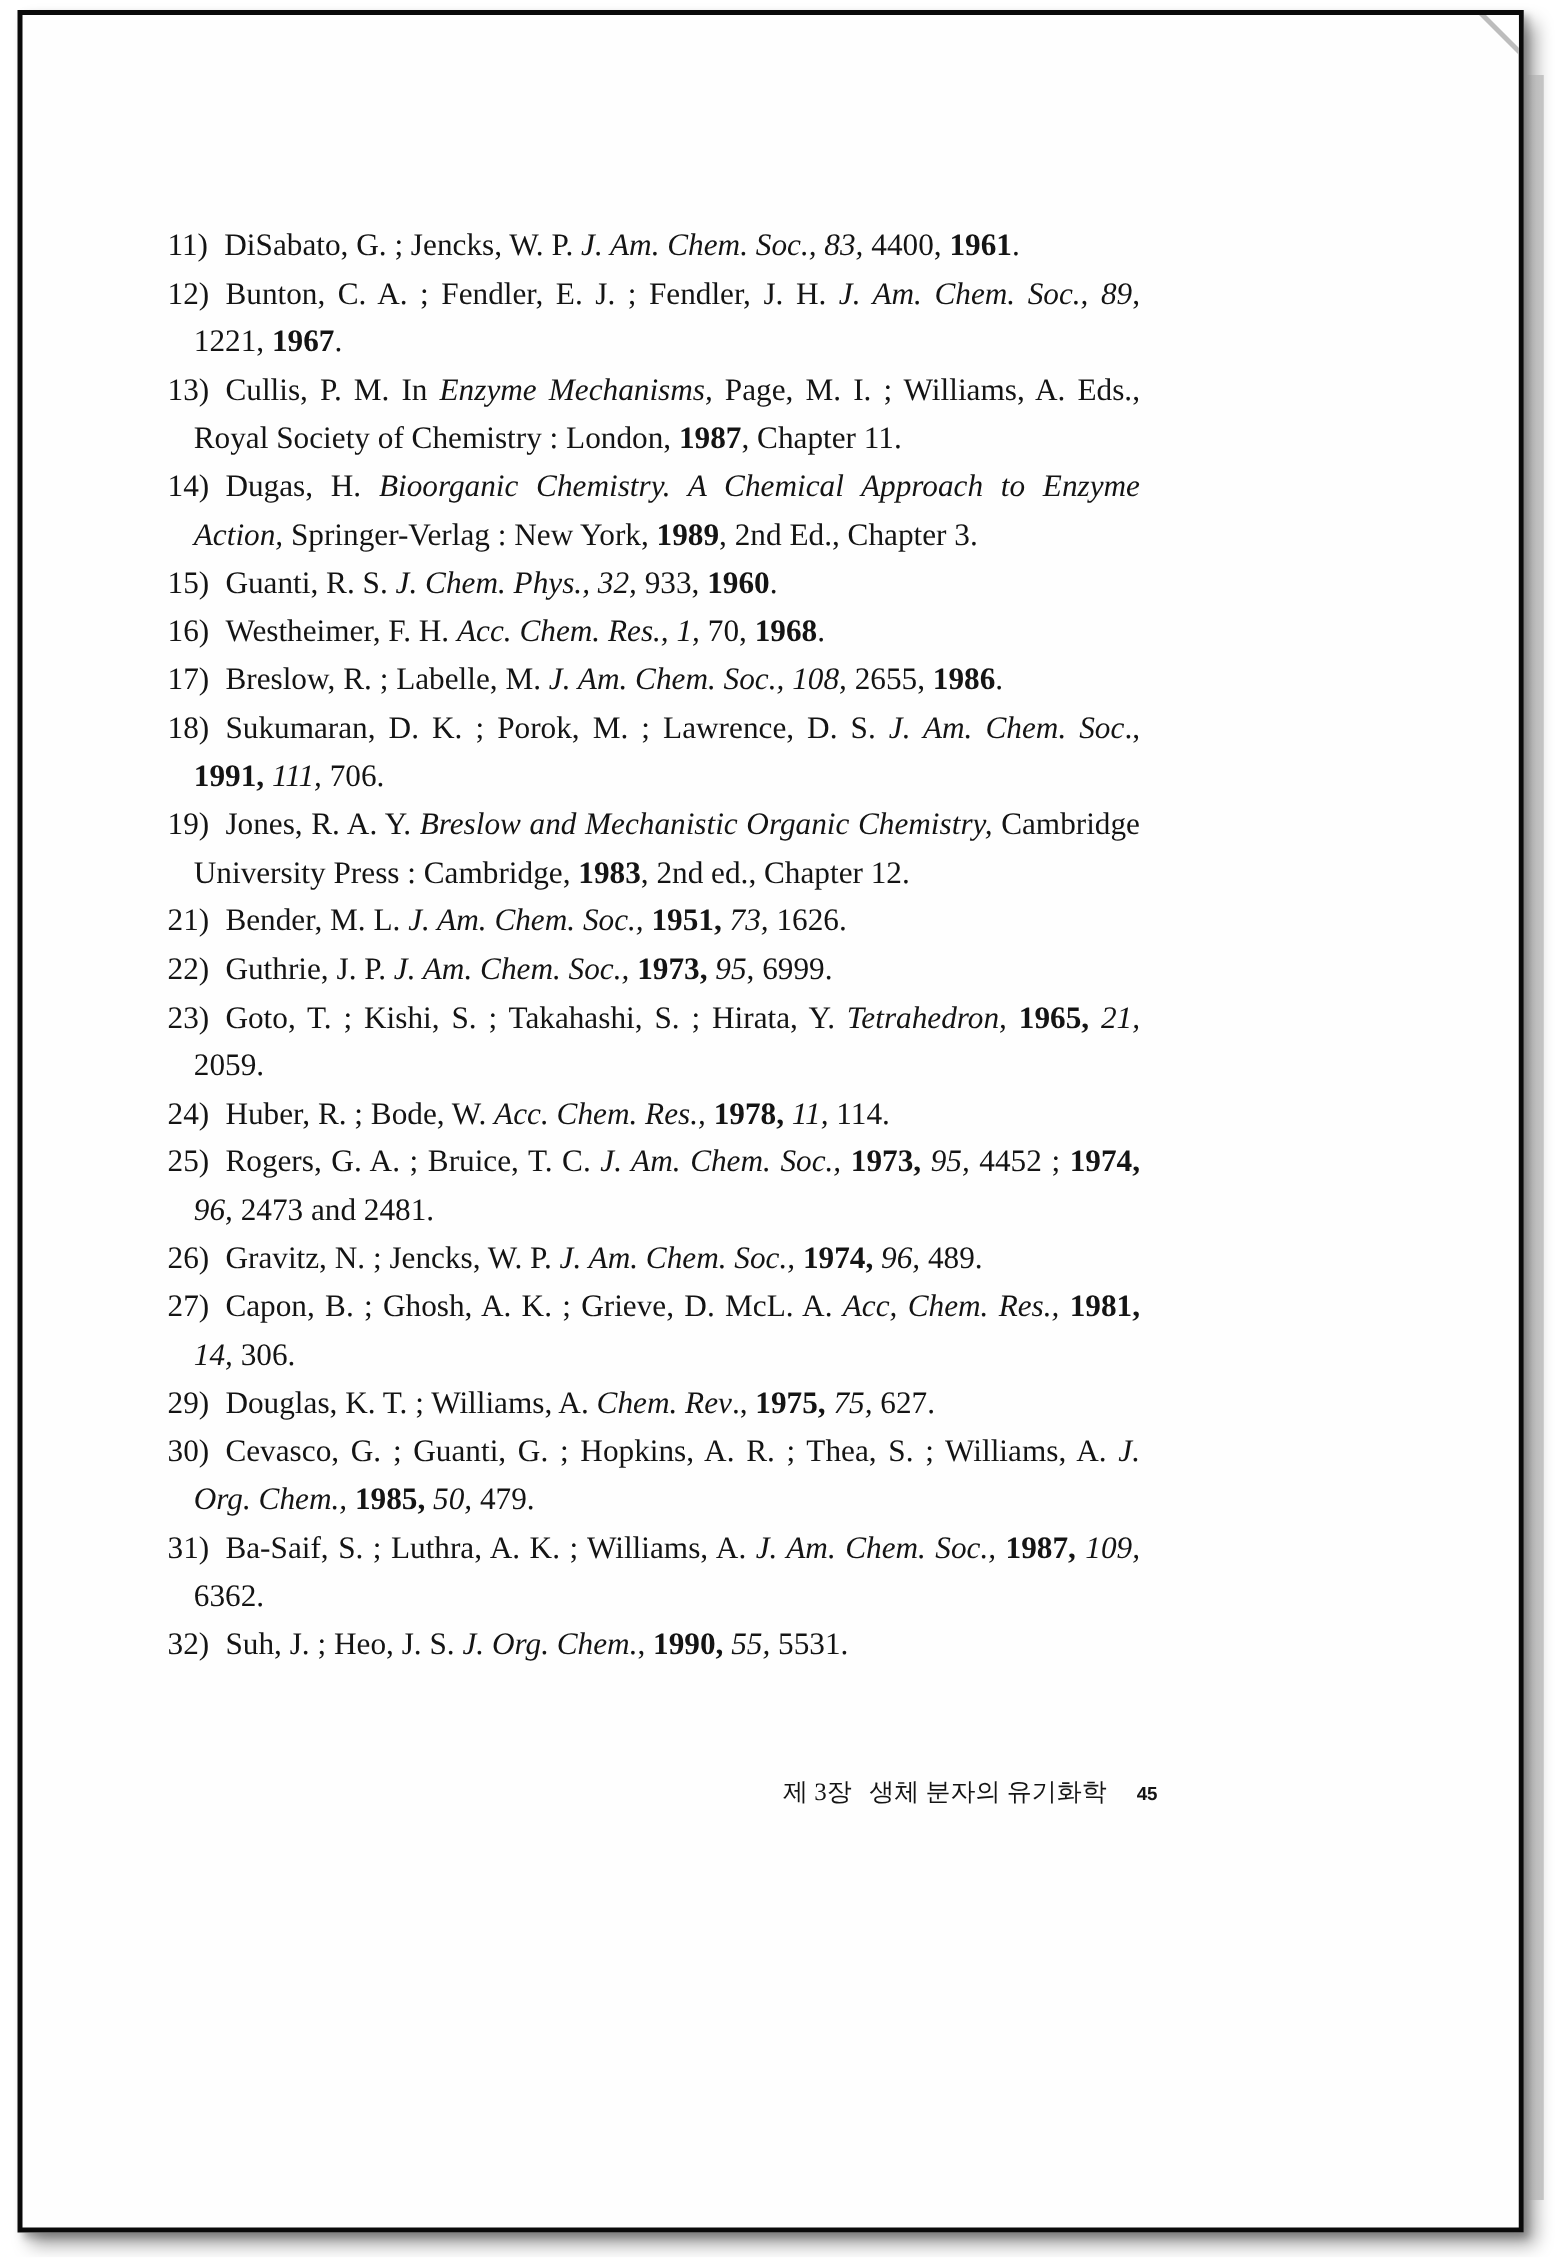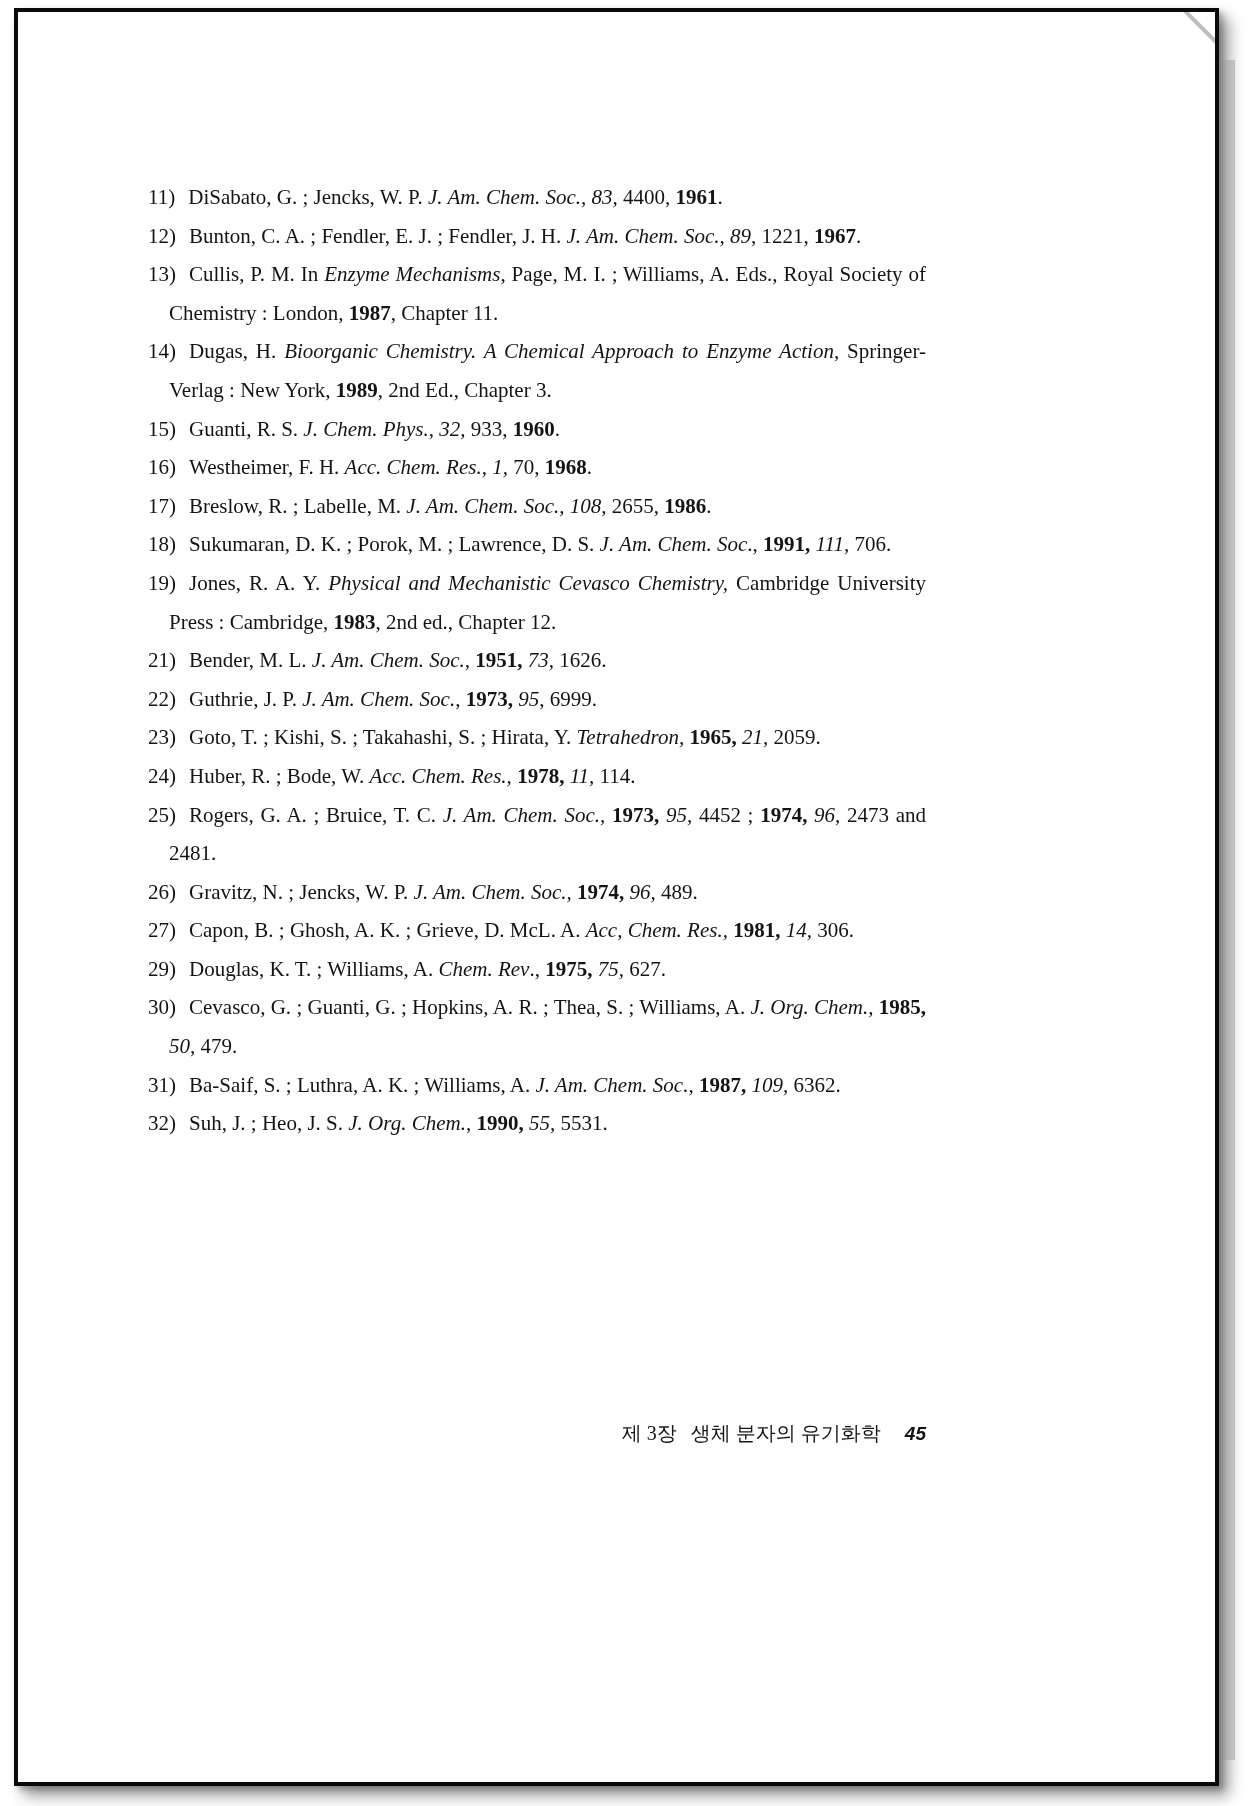--- a/index.html
+++ b/index.html
@@ -40,24 +40,24 @@
     position: absolute;
     right: 18px;
     top: 60px;
     width: 14px;
     height: 1700px;
     background: linear-gradient(to right, rgba(0,0,0,0) , rgba(0,0,0,0.18));
     pointer-events: none;
   }
   .content {
     position: absolute;
-    left: 130px;
+    left: 116px;
     top: 166px;
     width: 778px;
-    font-size: 21px;
+    font-size: 25px;
     line-height: 38.6px;
     color: #141414;
   }
   .ref-entry {
     padding-left: 21px;
     text-indent: -21px;
     text-align: justify;
   }
   .ref-num {
     display: inline;
@@ -71,40 +71,40 @@
     left: 130px;
     top: 1408px;
     width: 778px;
     text-align: right;
     font-size: 20px;
     color: #141414;
     font-family: "Liberation Serif", "DejaVu Sans", serif;
   }
   .footer .chapter { margin-right: 14px; }
   .footer .section-title { margin-right: 24px; margin-top: 47px; }
-  .footer .page-number { font-weight: bold; font-family: "Liberation Sans", sans-serif; font-size: 19px; font-style: italic; }
+  .footer .page-number { font-weight: bold; font-family: "Liberation Sans", sans-serif; font-size: 15px; }
 </style>
 </head>
 <body>
 
 <div class="canvas">
   <div class="page-frame">
     <div class="corner-curl"></div>
 
     <div class="content">
 
     <div class="ref-entry"><span class="ref-num">11)</span><span>DiSabato, G. ; Jencks, W. P. </span><span class="seg-i">J. Am. Chem. Soc., 83,</span><span> 4400, </span><span class="seg-b">1961</span><span>.</span></div>
         <div class="ref-entry"><span class="ref-num">12)</span><span>Bunton, C. A. ; Fendler, E. J. ; Fendler, J. H. </span><span class="seg-i">J. Am. Chem. Soc., 89</span><span>, 1221, </span><span class="seg-b">1967</span><span>.</span></div>
         <div class="ref-entry"><span class="ref-num">13)</span><span>Cullis, P. M. In </span><span class="seg-i">Enzyme Mechanisms,</span><span> Page, M. I. ; Williams, A. Eds., Royal Society of Chemistry : London, </span><span class="seg-b">1987</span><span>, Chapter 11.</span></div>
         <div class="ref-entry"><span class="ref-num">14)</span><span>Dugas, H. </span><span class="seg-i">Bioorganic Chemistry. A Chemical Approach to Enzyme Action,</span><span> Springer-Verlag : New York, </span><span class="seg-b">1989</span><span>, 2nd Ed., Chapter 3.</span></div>
         <div class="ref-entry"><span class="ref-num">15)</span><span>Guanti, R. S. </span><span class="seg-i">J. Chem. Phys., 32,</span><span> 933, </span><span class="seg-b">1960</span><span>.</span></div>
         <div class="ref-entry"><span class="ref-num">16)</span><span>Westheimer, F. H. </span><span class="seg-i">Acc. Chem. Res., 1,</span><span> 70, </span><span class="seg-b">1968</span><span>.</span></div>
         <div class="ref-entry"><span class="ref-num">17)</span><span>Breslow, R. ; Labelle, M. </span><span class="seg-i">J. Am. Chem. Soc., 108,</span><span> 2655, </span><span class="seg-b">1986</span><span>.</span></div>
         <div class="ref-entry"><span class="ref-num">18)</span><span>Sukumaran, D. K. ; Porok, M. ; Lawrence, D. S. </span><span class="seg-i">J. Am. Chem. Soc</span><span>., </span><span class="seg-b">1991,</span><span> </span><span class="seg-i">111,</span><span> 706.</span></div>
-        <div class="ref-entry"><span class="ref-num">19)</span><span>Jones, R. A. Y. </span><span class="seg-i">Physical and Mechanistic Cevasco Chemistry,</span><span> Cambridge University Press : Cambridge, </span><span class="seg-b">1983</span><span>, 2nd ed., Chapter 12.</span></div>
+        <div class="ref-entry"><span class="ref-num">19)</span><span>Jones, R. A. Y. </span><span class="seg-i">Breslow and Mechanistic Organic Chemistry,</span><span> Cambridge University Press : Cambridge, </span><span class="seg-b">1983</span><span>, 2nd ed., Chapter 12.</span></div>
         <div class="ref-entry"><span class="ref-num">21)</span><span>Bender, M. L. </span><span class="seg-i">J. Am. Chem. Soc.,</span><span> </span><span class="seg-b">1951,</span><span> </span><span class="seg-i">73,</span><span> 1626.</span></div>
         <div class="ref-entry"><span class="ref-num">22)</span><span>Guthrie, J. P. </span><span class="seg-i">J. Am. Chem. Soc.,</span><span> </span><span class="seg-b">1973,</span><span> </span><span class="seg-i">95</span><span>, 6999.</span></div>
         <div class="ref-entry"><span class="ref-num">23)</span><span>Goto, T. ; Kishi, S. ; Takahashi, S. ; Hirata, Y. </span><span class="seg-i">Tetrahedron,</span><span> </span><span class="seg-b">1965,</span><span> </span><span class="seg-i">21,</span><span> 2059.</span></div>
         <div class="ref-entry"><span class="ref-num">24)</span><span>Huber, R. ; Bode, W. </span><span class="seg-i">Acc. Chem. Res.,</span><span> </span><span class="seg-b">1978,</span><span> </span><span class="seg-i">11,</span><span> 114.</span></div>
         <div class="ref-entry"><span class="ref-num">25)</span><span>Rogers, G. A. ; Bruice, T. C. </span><span class="seg-i">J. Am. Chem. Soc.,</span><span> </span><span class="seg-b">1973,</span><span> </span><span class="seg-i">95,</span><span> 4452 ; </span><span class="seg-b">1974,</span><span> </span><span class="seg-i">96,</span><span> 2473 and 2481.</span></div>
         <div class="ref-entry"><span class="ref-num">26)</span><span>Gravitz, N. ; Jencks, W. P. </span><span class="seg-i">J. Am. Chem. Soc.,</span><span> </span><span class="seg-b">1974,</span><span> </span><span class="seg-i">96,</span><span> 489.</span></div>
         <div class="ref-entry"><span class="ref-num">27)</span><span>Capon, B. ; Ghosh, A. K. ; Grieve, D. McL. A. </span><span class="seg-i">Acc, Chem. Res.,</span><span> </span><span class="seg-b">1981,</span><span> </span><span class="seg-i">14,</span><span> 306.</span></div>
         <div class="ref-entry"><span class="ref-num">29)</span><span>Douglas, K. T. ; Williams, A.  </span><span class="seg-i">Chem. Rev</span><span>., </span><span class="seg-b">1975,</span><span> </span><span class="seg-i">75,</span><span> 627.</span></div>
         <div class="ref-entry"><span class="ref-num">30)</span><span>Cevasco, G. ; Guanti, G. ; Hopkins, A. R. ; Thea, S. ; Williams, A. </span><span class="seg-i">J. Org. Chem.,</span><span> </span><span class="seg-b">1985,</span><span> </span><span class="seg-i">50,</span><span> 479.</span></div>
         <div class="ref-entry"><span class="ref-num">31)</span><span>Ba-Saif, S. ; Luthra, A. K. ; Williams, A. </span><span class="seg-i">J. Am. Chem. Soc.,</span><span> </span><span class="seg-b">1987,</span><span> </span><span class="seg-i">109,</span><span> 6362.</span></div>

